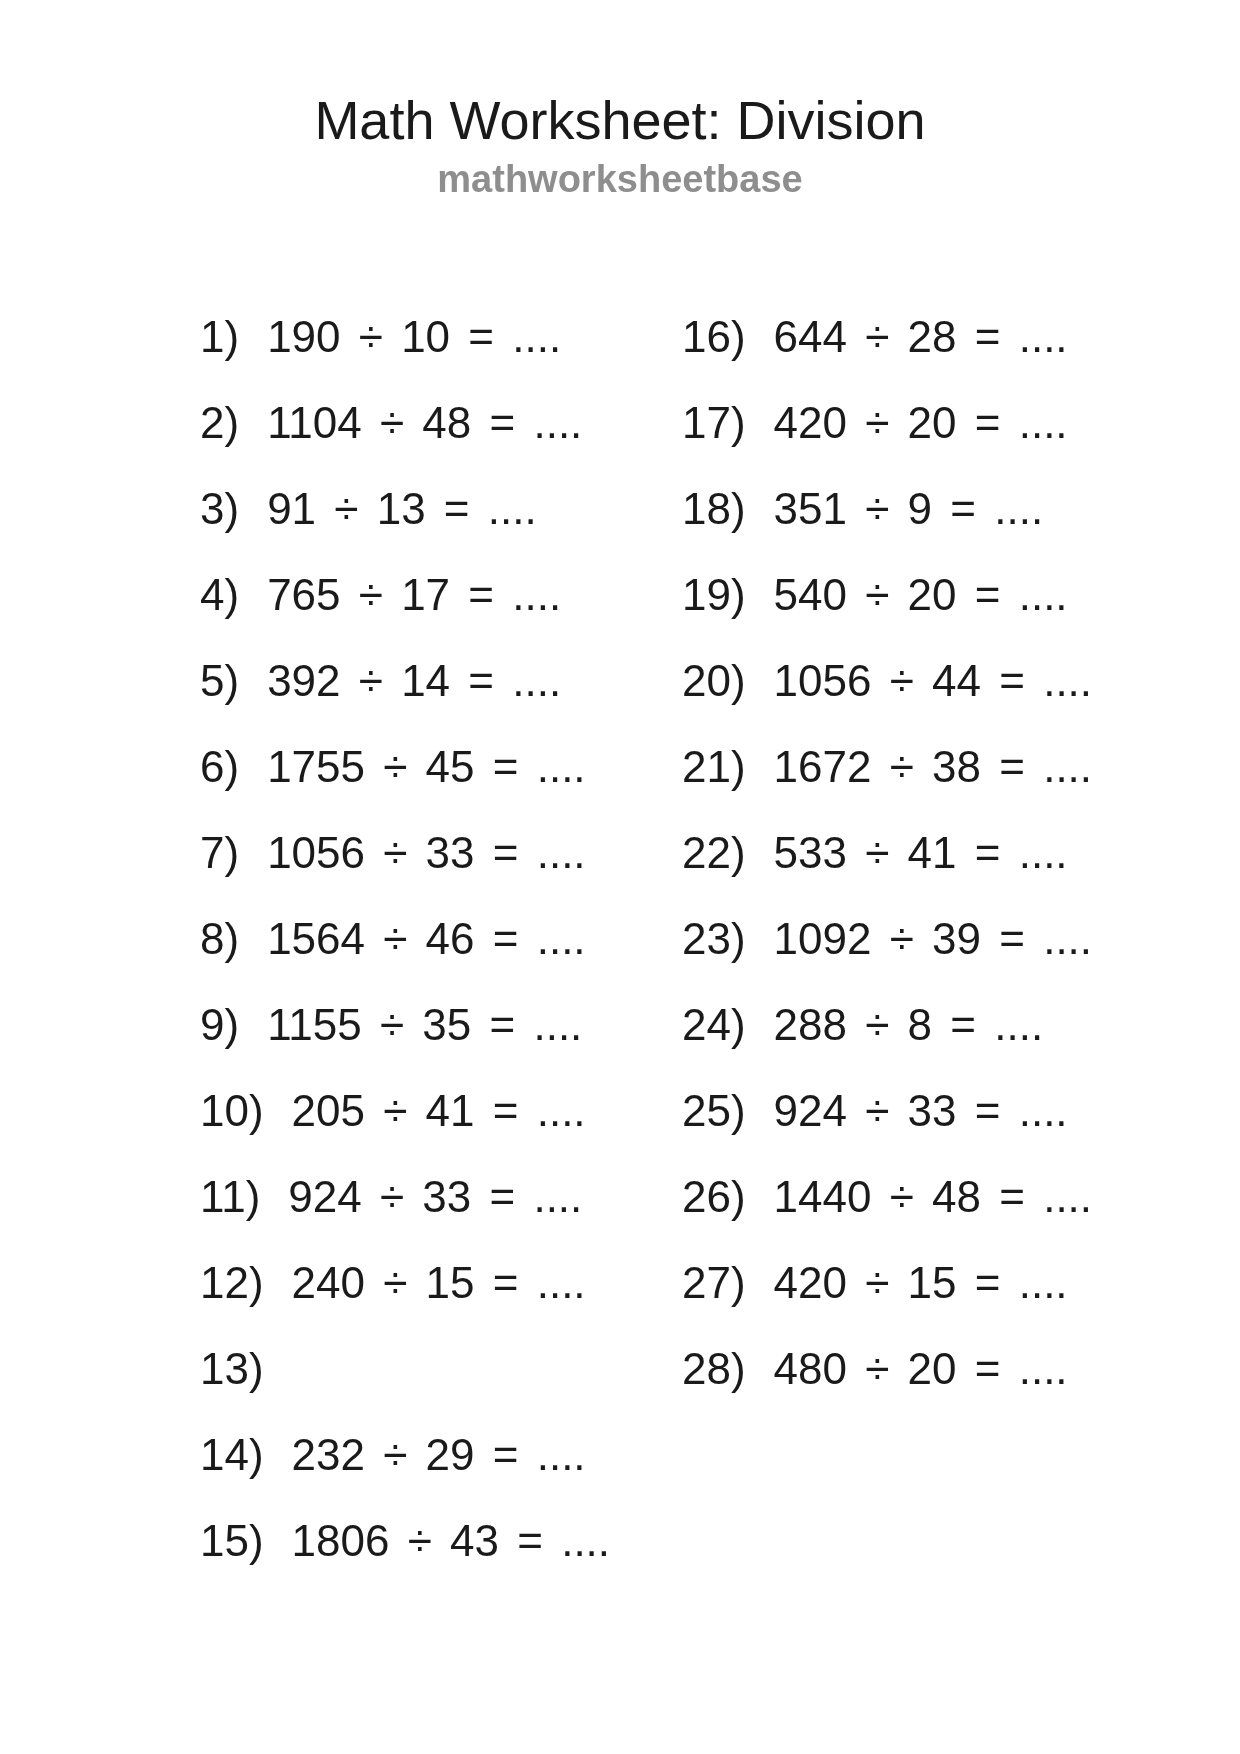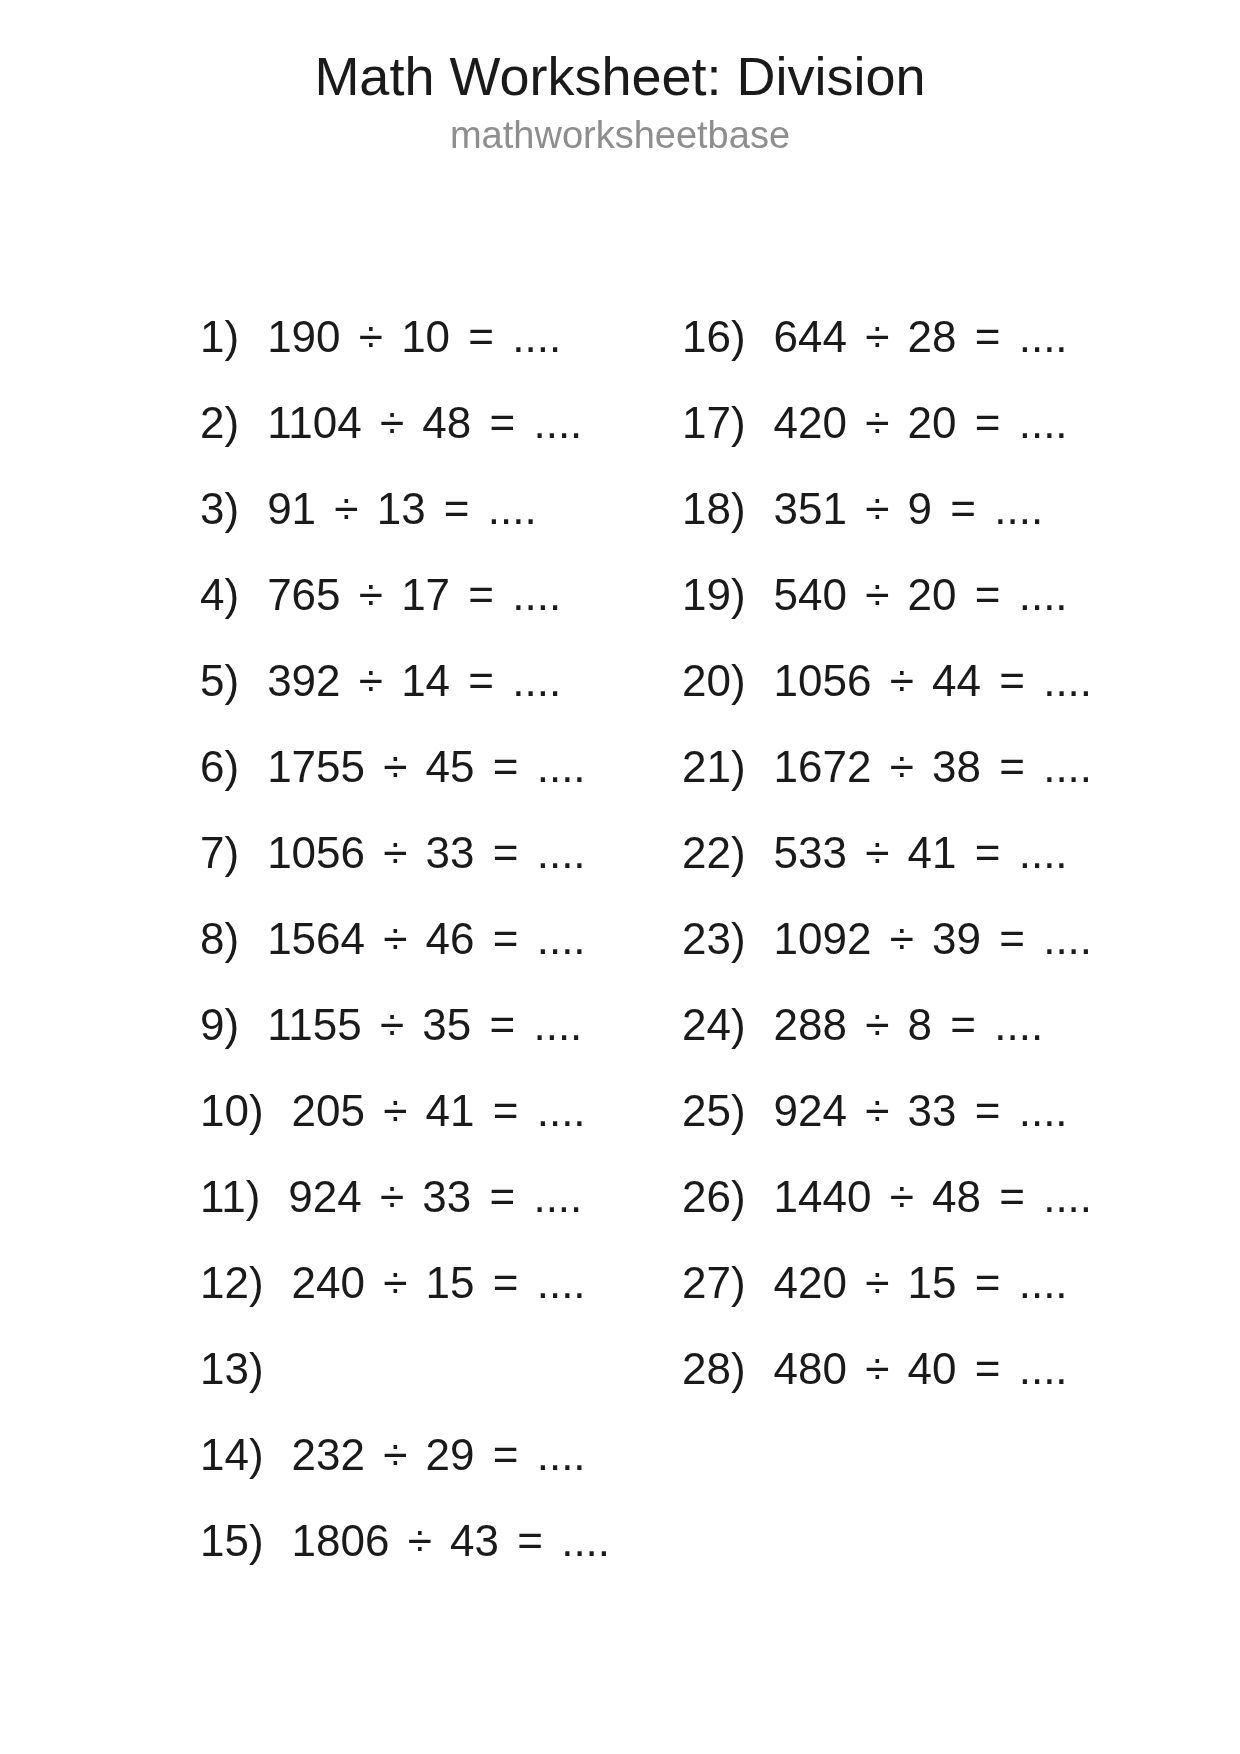--- a/index.html
+++ b/index.html
@@ -13,28 +13,28 @@
     font-family: "Liberation Sans", sans-serif;
     color: #1a1a1a;
     position: relative;
     overflow: hidden;
   }
   .title {
     text-align: center;
     font-size: 54px;
     font-weight: 400;
     margin: 0;
-    padding-top: 44px;
+    padding-top: 88px;
     line-height: 1.2;
     color: #1a1a1a;
   }
   .subtitle {
     text-align: center;
     font-size: 38px;
-    font-weight: 400;
+    font-weight: 700;
     margin: 0;
     margin-top: 4px;
     line-height: 1.2;
     color: #8e8e8e;
   }
   .sheet {
     position: absolute;
     top: 294px;
     left: 0;
     width: 1240px;
@@ -173,17 +173,17 @@
     <div class="row">
         <span class="pnum">26)</span>
         <span class="pexpr">1440 ÷ 48 = ....</span>
       </div>
     <div class="row">
         <span class="pnum">27)</span>
         <span class="pexpr">420 ÷ 15 = ....</span>
       </div>
     <div class="row">
         <span class="pnum">28)</span>
-        <span class="pexpr">480 ÷ 40 = ....</span>
+        <span class="pexpr">480 ÷ 20 = ....</span>
       </div>
   </div>
 
 </div>
 
 </body></html>

